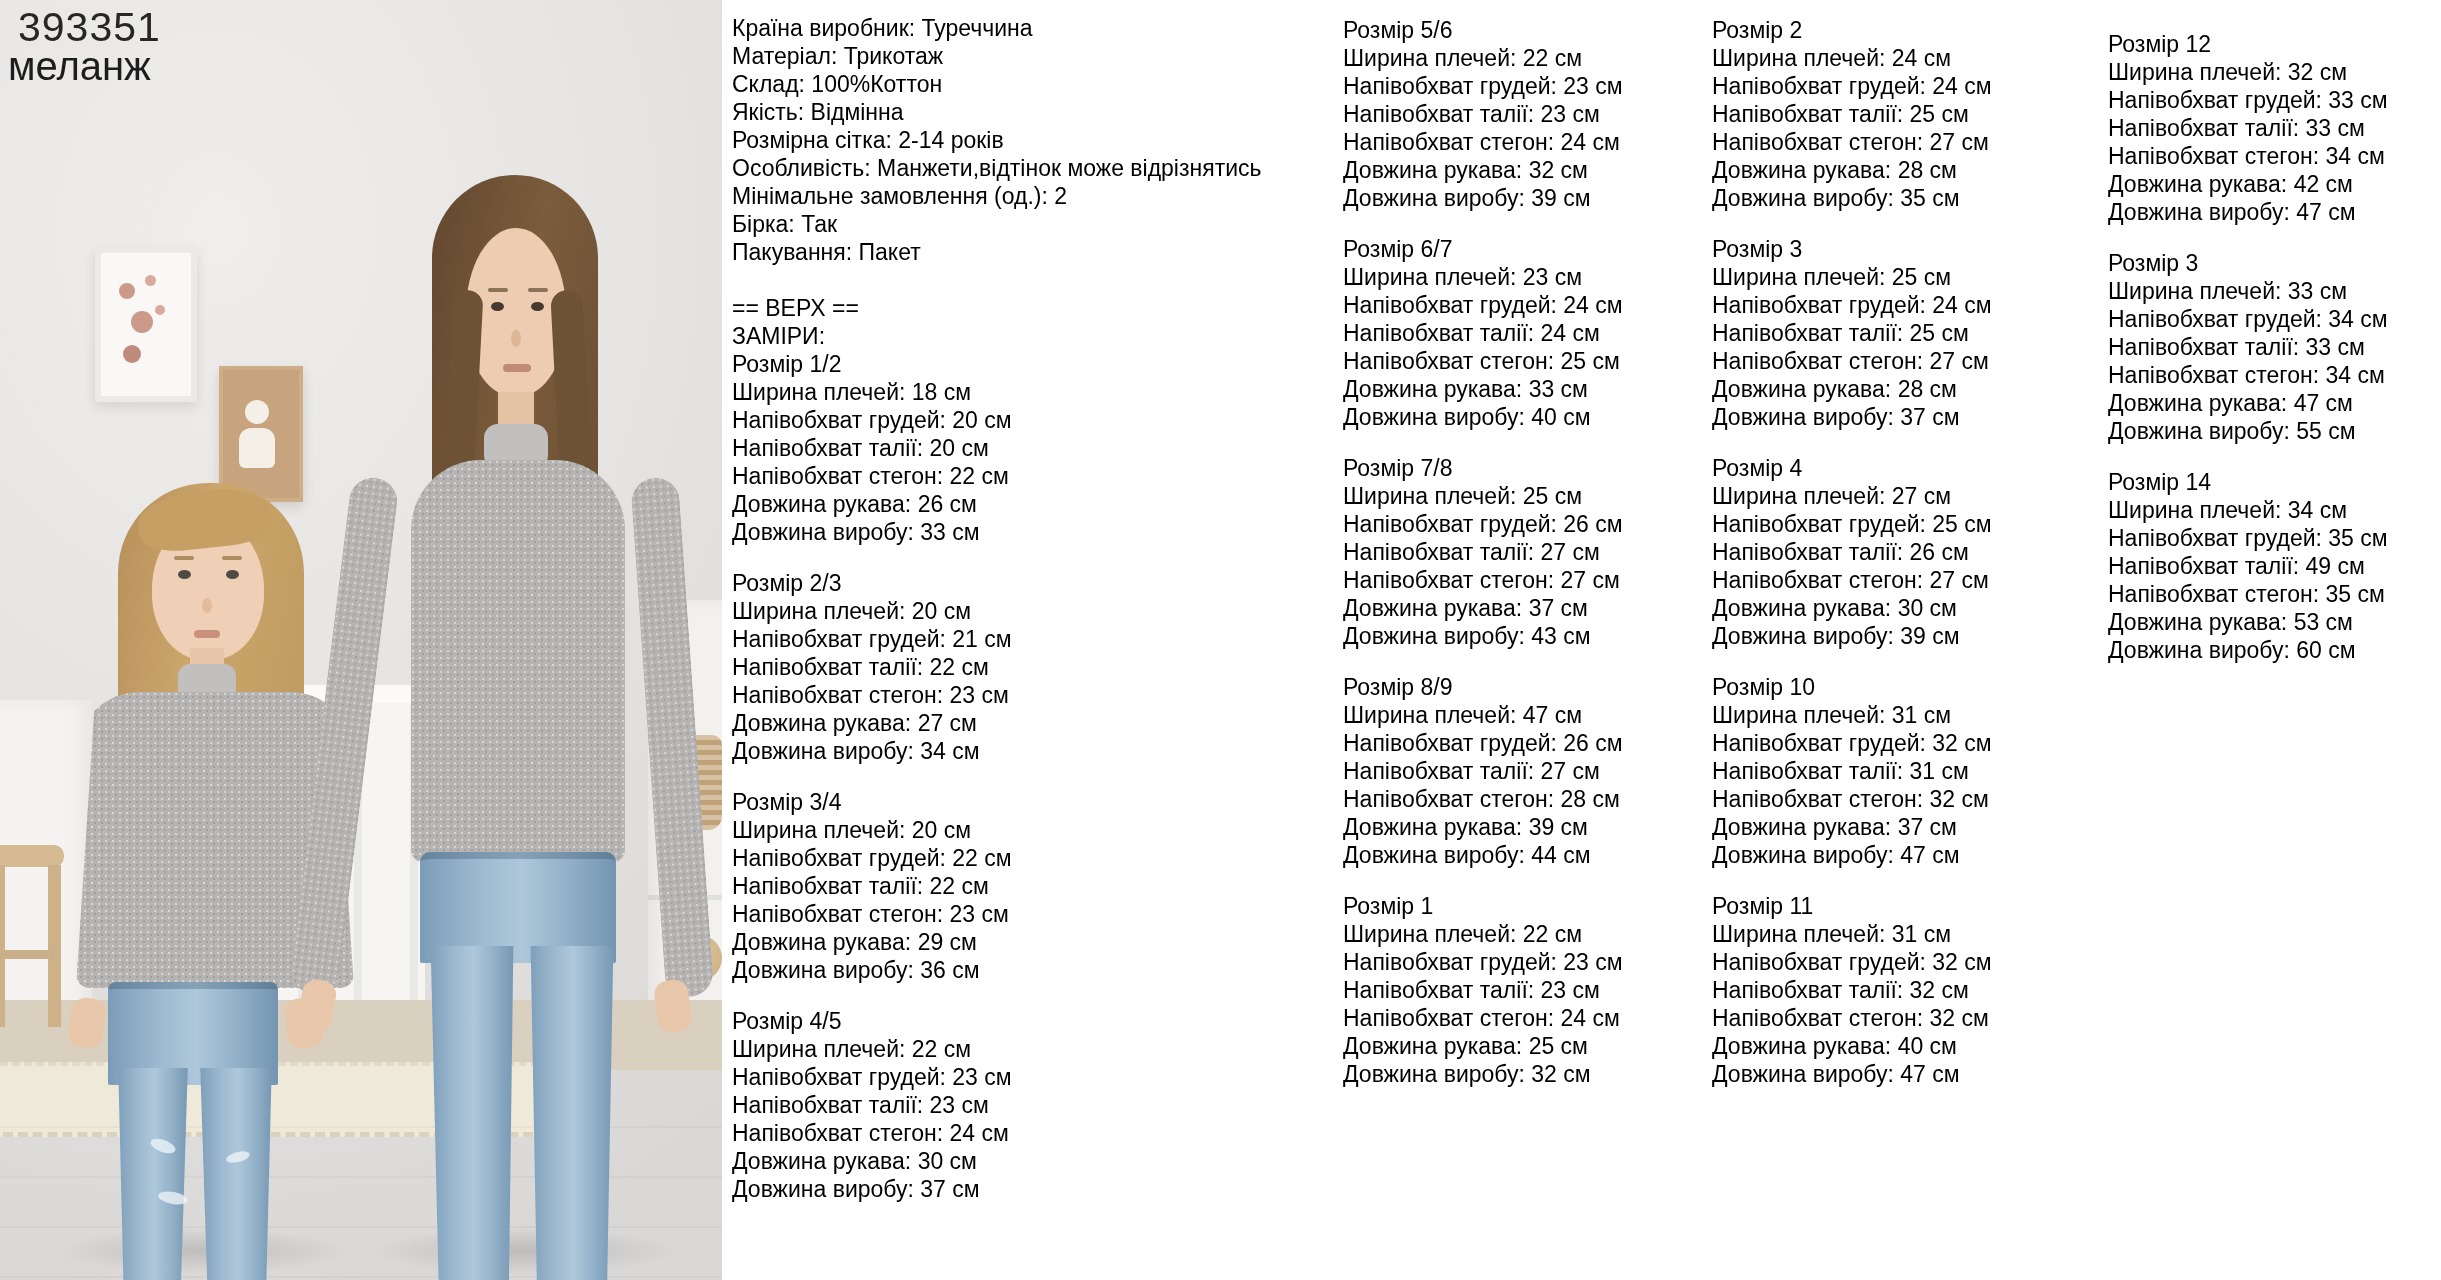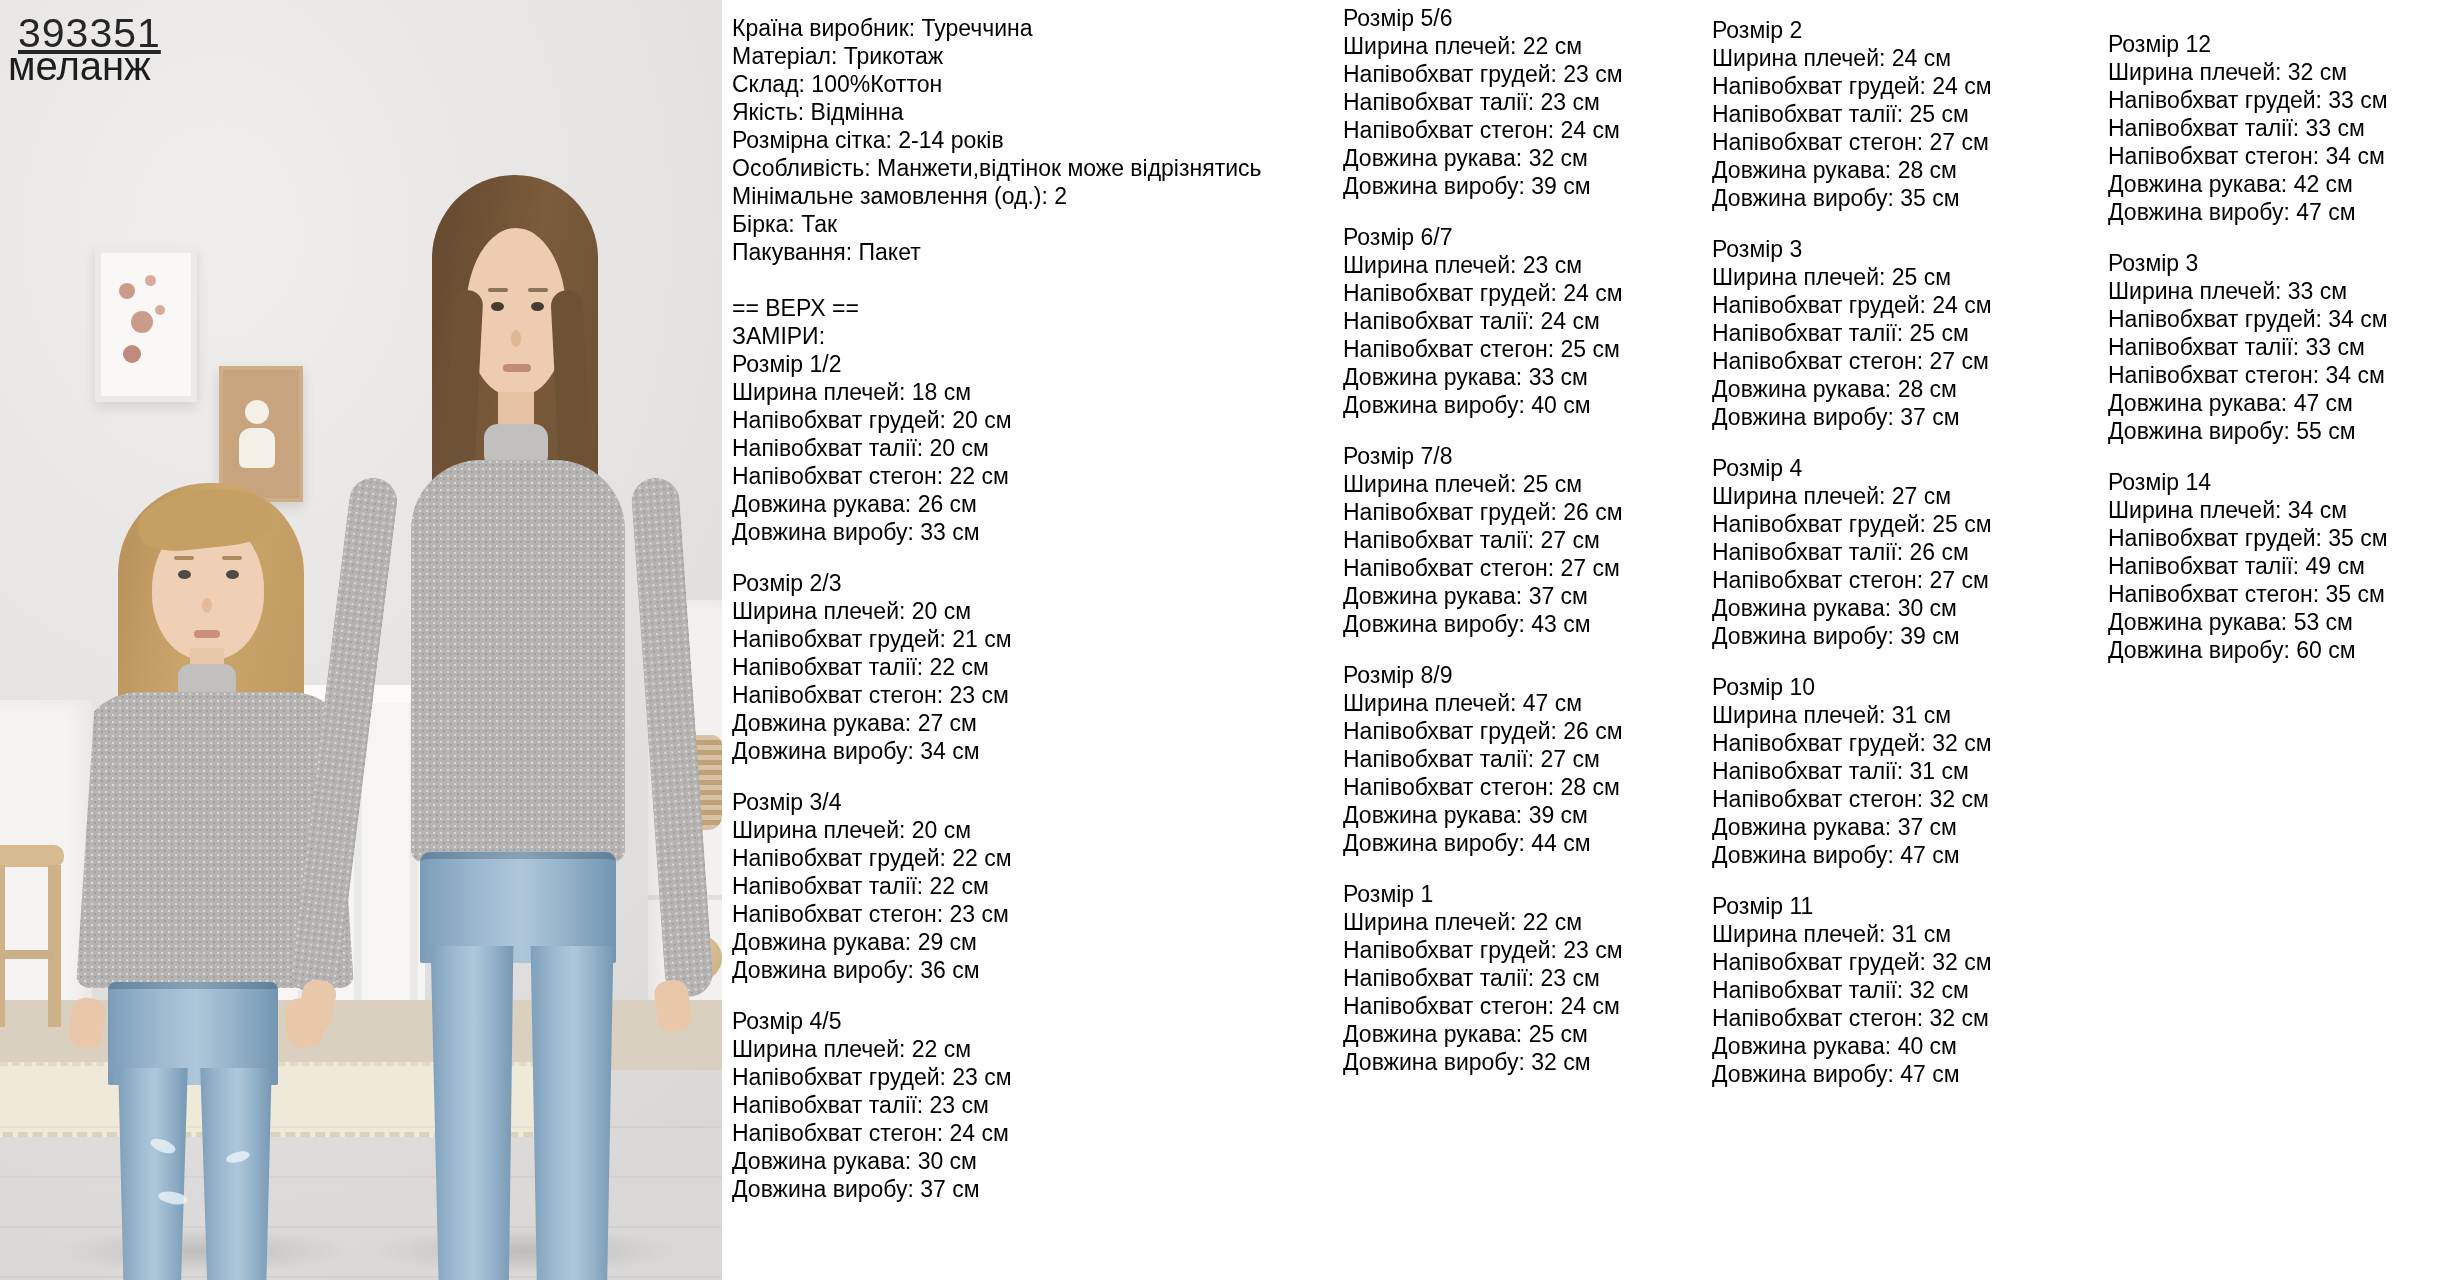--- a/index.html
+++ b/index.html
@@ -106,27 +106,27 @@
   .og-collar{left:484px;top:424px;width:64px;height:42px;border-radius:14px 14px 10px 10px;background:#c1c0be;}
   .og-torso{left:411px;top:460px;width:214px;height:402px;border-radius:70px 70px 12px 12px;}
   .og-arm-l{left:352px;top:478px;width:48px;height:520px;border-radius:24px;transform-origin:50% 0;transform:rotate(7deg);}
   .og-arm-r{left:630px;top:478px;width:48px;height:520px;border-radius:24px;transform-origin:50% 0;transform:rotate(-4deg);}
   .og-hand-l{left:300px;top:980px;width:34px;height:52px;border-radius:14px;background:#e9c7aa;transform:rotate(10deg);}
   .og-hand-r{left:656px;top:980px;width:34px;height:52px;border-radius:14px;background:#e9c7aa;transform:rotate(-8deg);}
   .og-hip{left:420px;top:852px;width:196px;height:104px;border-radius:10px 10px 2px 2px;border-top:7px solid rgba(47,76,99,.30);}
   .og-leg-l{left:428px;top:946px;width:88px;height:334px;clip-path:polygon(3% 0,97% 0,92% 100%,12% 100%);}
   .og-leg-r{left:528px;top:946px;width:88px;height:334px;clip-path:polygon(3% 0,97% 0,90% 100%,10% 100%);}
 
-  .overlay-code{left:18px;top:10px;font-size:41px;letter-spacing:1px;color:#262626;text-decoration:underline;}
+  .overlay-code{left:18px;top:4px;font-size:41px;letter-spacing:1px;color:#262626;}
   .overlay-color{left:8px;top:44px;font-size:40px;color:#1d1d1d;}
 
   
   .textcol{position:absolute;font-size:23px;line-height:28px;white-space:nowrap;color:#000;}
   #col1{left:732px;top:14px;}
-  #col2{left:1343px;top:4px;}
+  #col2{left:1343px;top:16px;}
   #col3{left:1712px;top:16px;}
   #col4{left:2108px;top:30px;}
   #info-list{margin-bottom:28px;}
   .note-params{margin-bottom:28px;}
   .size-block{margin-bottom:23px;}
   .line{white-space:nowrap;}
 </style>
 </head>
 <body>
 

